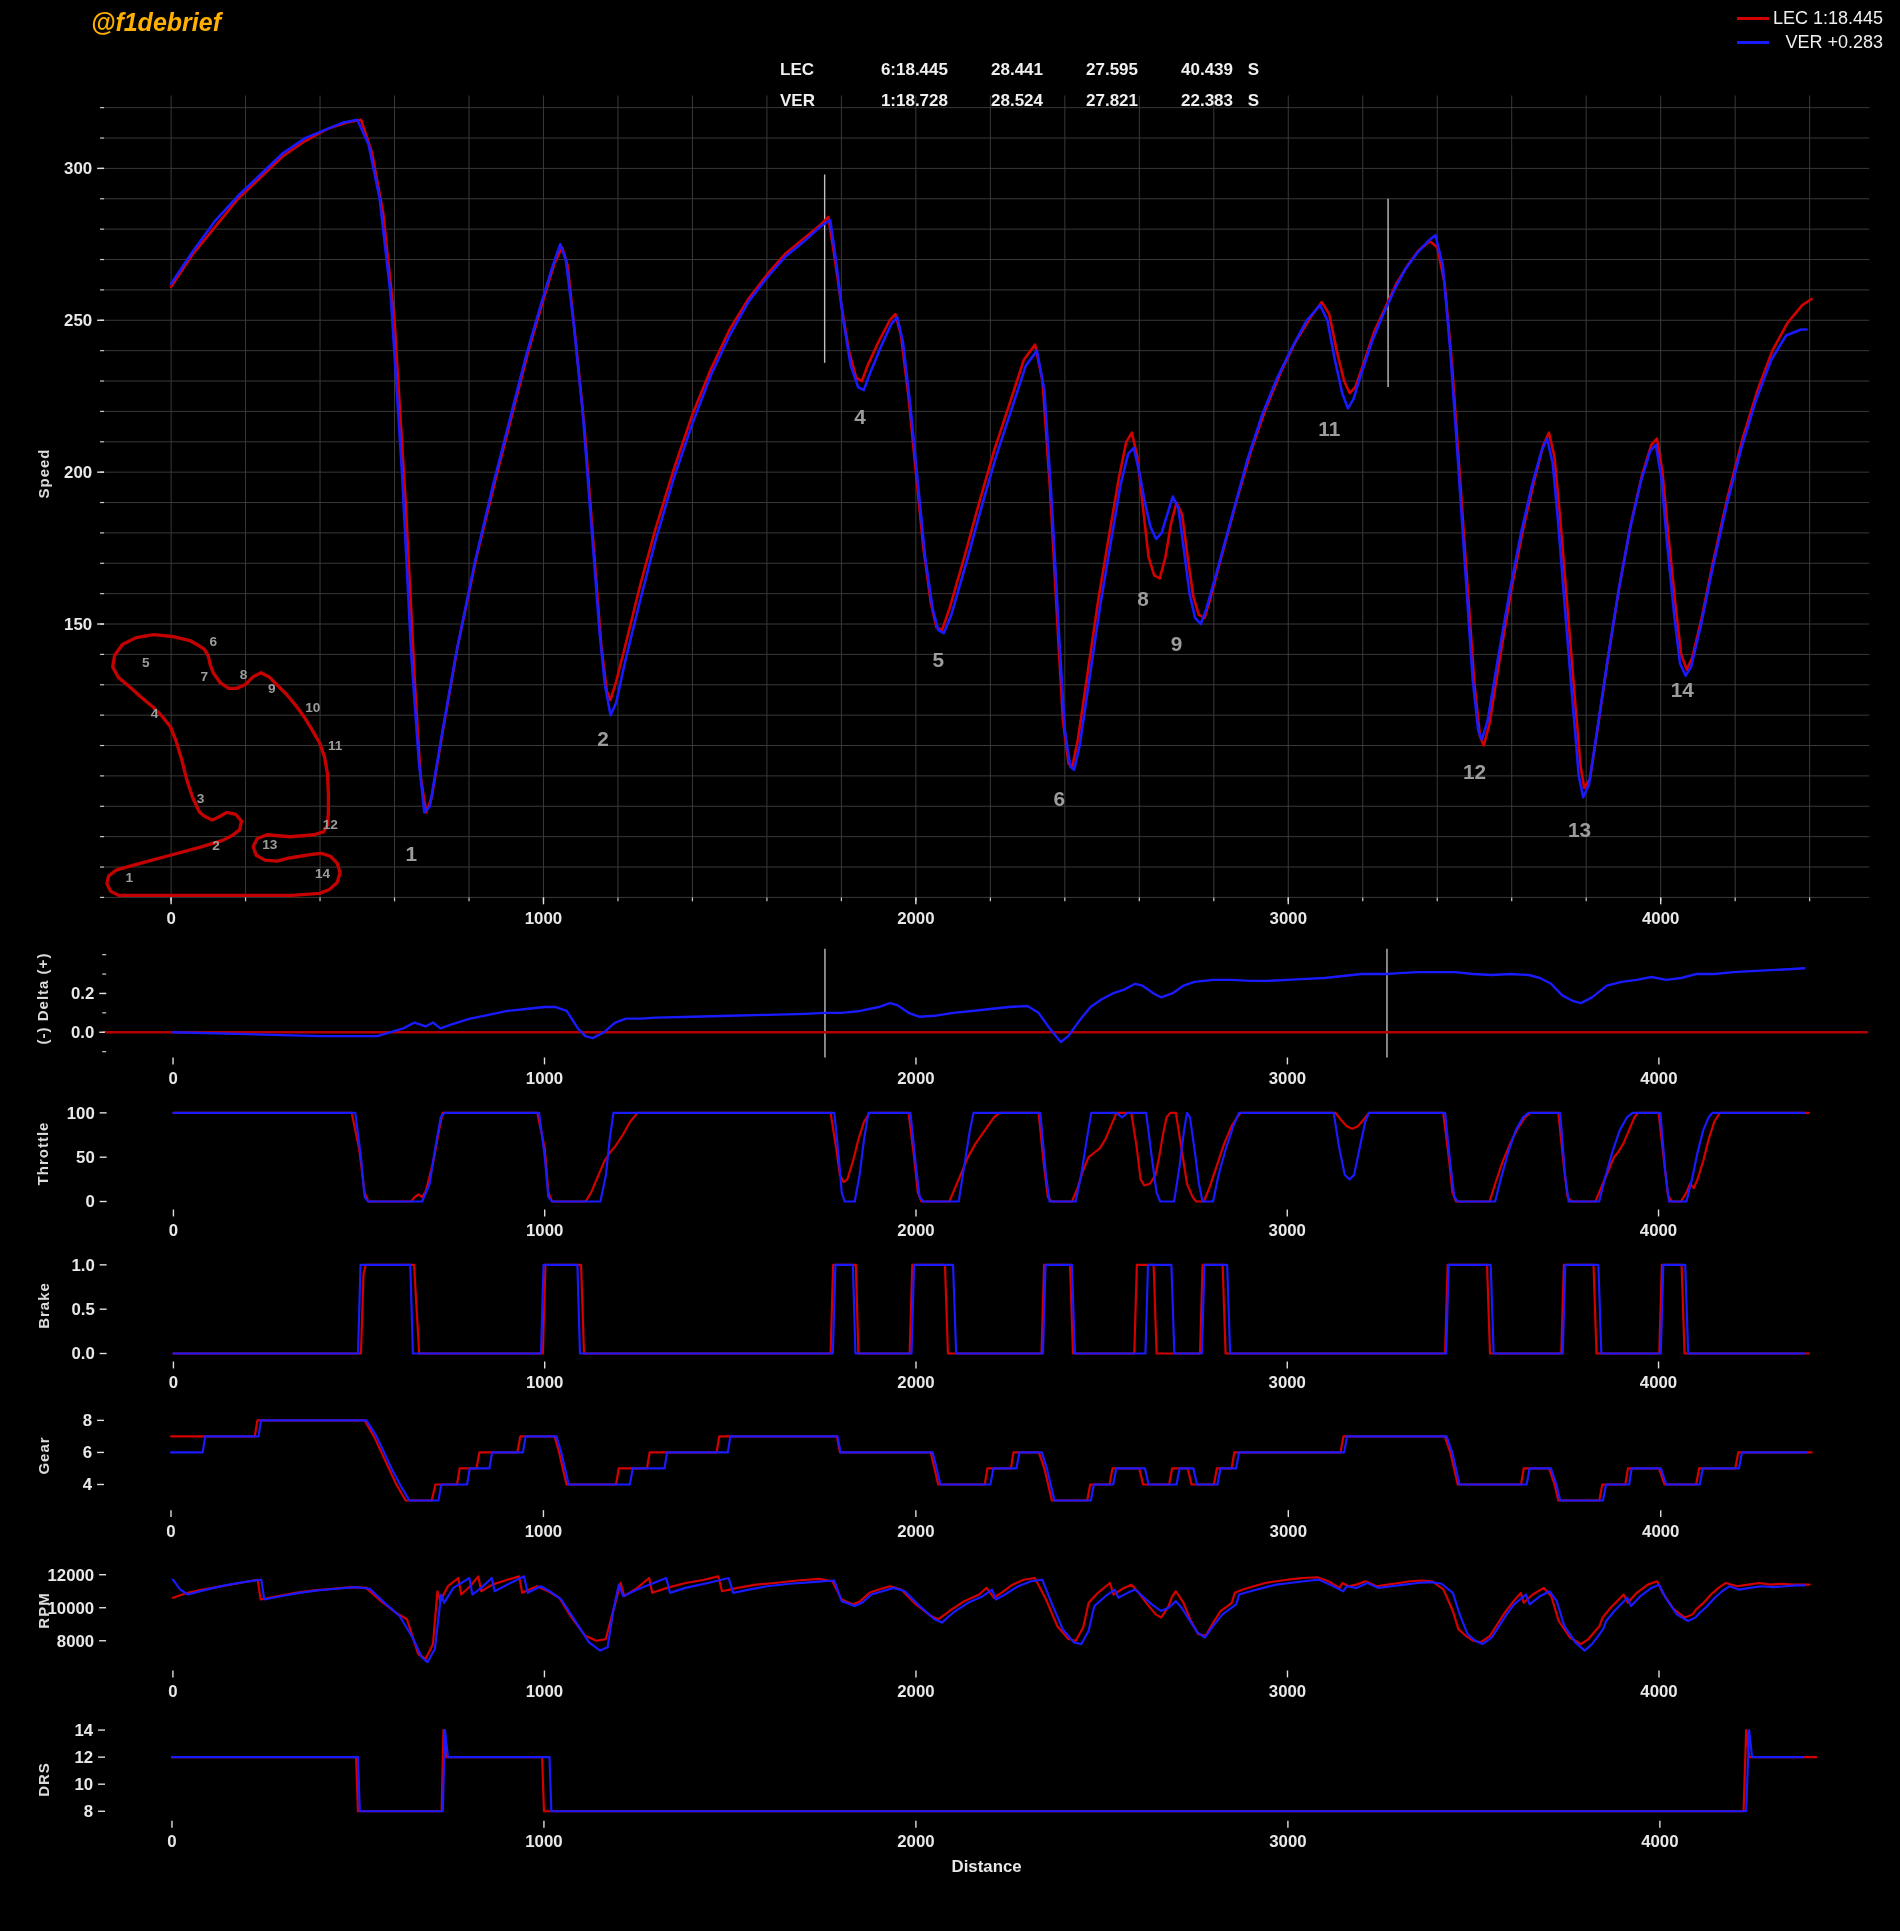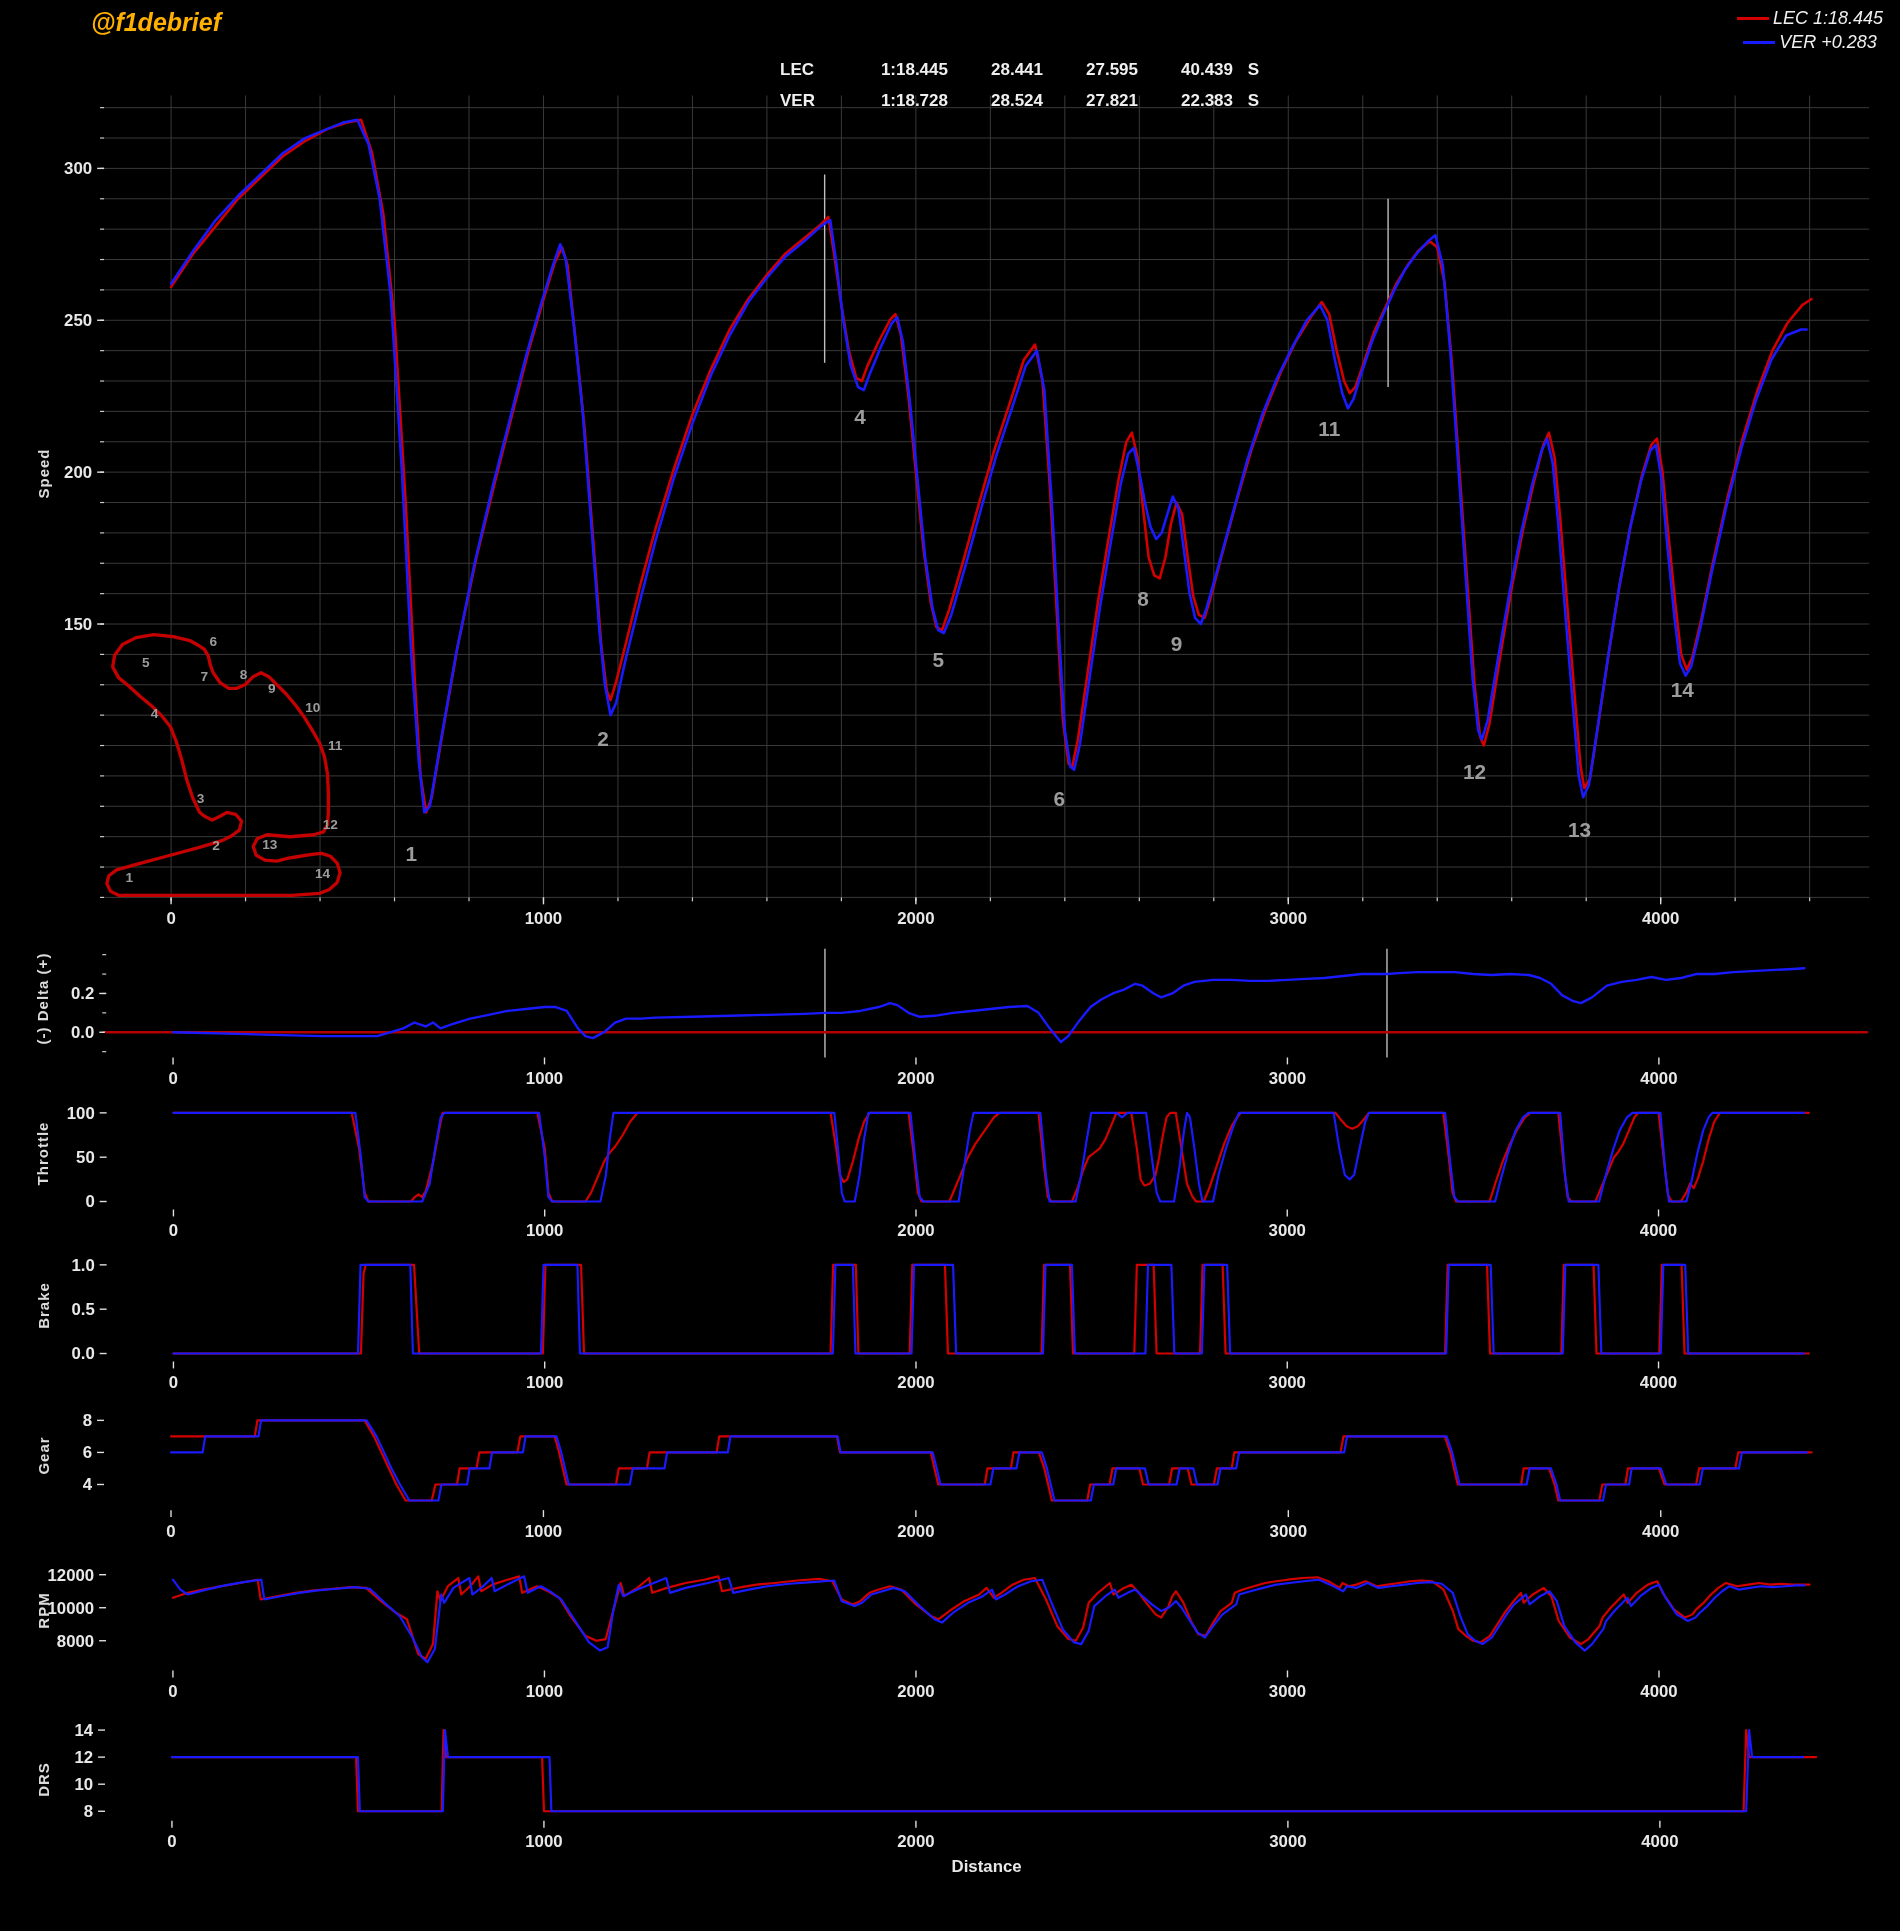--- a/index.html
+++ b/index.html
@@ -1,21 +1,21 @@
 <!DOCTYPE html>
 <html><head>
 <meta charset="utf-8">
 <style>
   html,body{margin:0;padding:0;background:#000;width:1901px;height:1932px;overflow:hidden;
     font-family:"Liberation Sans",sans-serif;color:#e8e8e8;}
   .hdr{position:relative;height:46px;}
   .handle{position:absolute;left:91px;top:8px;font-size:25px;font-weight:bold;font-style:italic;}
   .title{position:absolute;left:0;right:0;top:8px;text-align:center;font-size:27px;font-weight:bold;color:#e8e8e8;}
   .legend{position:absolute;right:18px;top:6px;}
-  .legend-row{display:flex;align-items:center;justify-content:center;gap:4px;height:24px;font-style:italic;}
+  .legend-row{display:flex;align-items:center;justify-content:space-between;gap:4px;height:24px;}
   .swatch{width:32px;height:3px;display:inline-block;}
   .legend-label{font-size:18px;color:#efefef;}
   section.chart-row{position:relative;}
   .ylab{position:absolute;left:30px;top:0;bottom:36px;display:flex;align-items:center;justify-content:center;
     width:26px;pointer-events:none;}
   .ylab span{transform:rotate(-90deg);white-space:nowrap;font-size:15px;font-weight:bold;color:#dcdcdc;letter-spacing:1px;}
   svg{display:block;}
   .sectors{position:absolute;left:780px;top:14px;display:grid;
     grid-template-columns:57px 111px 95px 95px 95px 26px;row-gap:11px;font-size:17px;font-weight:bold;color:#efefef;}
   .sectors .num{text-align:right;}
@@ -172,21 +172,21 @@
       <text x="1342.5675105485232" y="393.6363636363636" fill="#9c9c9c" text-anchor="middle" font-size="21" font-weight="bold" font-family="&quot;Liberation Sans&quot;,sans-serif">11</text>
       <text x="1489.2700421940926" y="740.3409090909091" fill="#9c9c9c" text-anchor="middle" font-size="21" font-weight="bold" font-family="&quot;Liberation Sans&quot;,sans-serif">12</text>
       <text x="1595.3472573839663" y="798.6363636363636" fill="#9c9c9c" text-anchor="middle" font-size="21" font-weight="bold" font-family="&quot;Liberation Sans&quot;,sans-serif">13</text>
       <text x="1699.1675105485233" y="657.5" fill="#9c9c9c" text-anchor="middle" font-size="21" font-weight="bold" font-family="&quot;Liberation Sans&quot;,sans-serif">14</text>
     </svg>
   <div class="ylab">
       <span>Speed</span>
     </div>
   <div class="sectors">
     <span>LEC</span>
-    <span class="num">1:18.445</span>
+    <span class="num">6:18.445</span>
     <span class="num">28.441</span>
     <span class="num">27.595</span>
     <span class="num">40.439</span>
     <span class="num">S</span>
     <span>VER</span>
     <span class="num">1:18.728</span>
     <span class="num">28.524</span>
     <span class="num">27.821</span>
     <span class="num">22.383</span>
     <span class="num">S</span>

